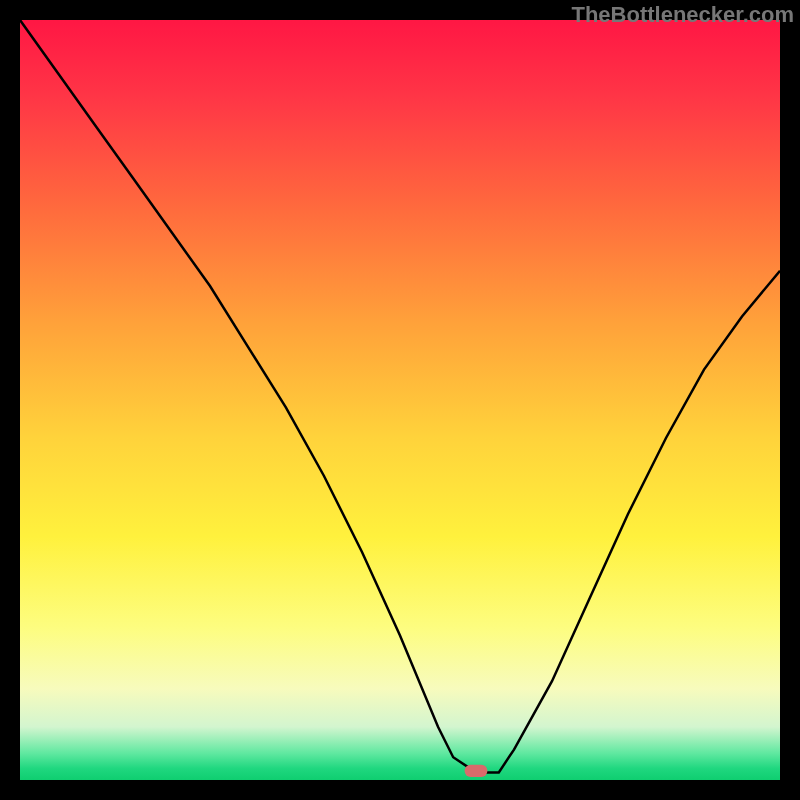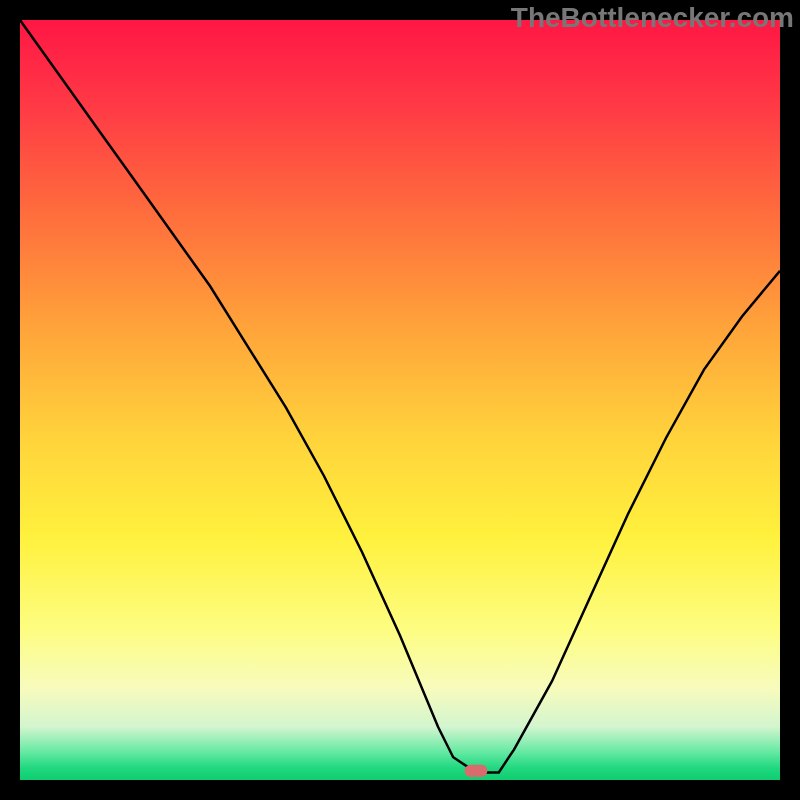--- a/index.html
+++ b/index.html
@@ -20,21 +20,21 @@
     top: 20px;
     width: 760px;
     height: 760px;
     overflow: hidden;
   }
   .watermark {
     position: absolute;
     top: 2px;
     right: 6px;
     color: #777;
-    font-size: 28px;
+    font-size: 22px;
     font-weight: bold;
     z-index: 10;
   }
 </style>
 </head>
 <body>
 
 <div class="chart-container">
   <div class="plot-area">
     <svg width="760" height="760" viewBox="0 0 760 760" preserveAspectRatio="none">

